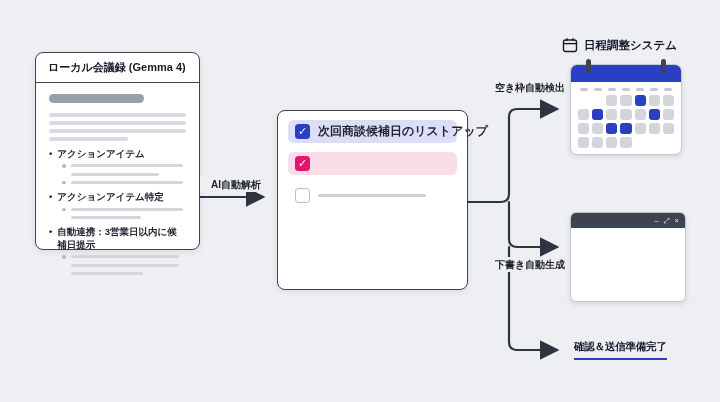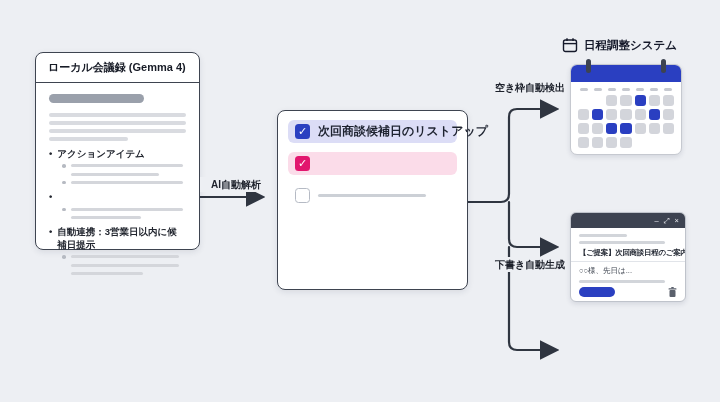--- a/index.html
+++ b/index.html
@@ -124,20 +124,21 @@
       <div class="subrow noDot">
         <div class="bar" style="width:88px;"></div>
       </div>
       <div class="subrow">
         <span class="sdot"></span>
         <div class="bar" style="width:112px;"></div>
       </div>
 
       <div class="bullet">
         <span class="dot">•</span>
+        <span>アクションアイテム特定</span>
       </div>
       <div class="subrow">
         <span class="sdot"></span>
         <div class="bar" style="width:112px;"></div>
       </div>
       <div class="subrow noDot">
         <div class="bar" style="width:70px;"></div>
       </div>
 
       <div class="bullet">
@@ -237,32 +238,17 @@
     </div>
   </div>
 
 
   <div class="abs mail-window">
     <div class="mail-titlebar">
       <span class="mail-ctrl">–</span>
       <span class="mail-ctrl">⤢</span>
       <span class="mail-ctrl">×</span>
     </div>
-    <div class="mail-body">
-      <div class="bar" style="width:48px;"></div>
-      <div class="bar" style="width:86px;"></div>
-      <div class="mail-subject">【ご提案】次回商談日程のご案内</div>
-      <div class="mail-divider"></div>
-      <div class="mail-greeting">○○様、先日は...</div>
-      <div class="bar" style="width:86px;height:2.5px;"></div>
-      <div class="mail-footer">
-        <div class="send-pill"></div>
-        <svg width="9" height="11" viewBox="0 0 9 11">
-          <rect x="1.5" y="3" width="6" height="7" rx="1" fill="#5a606c"></rect>
-          <rect x="0.5" y="1.3" width="8" height="1.3" rx="0.6" fill="#5a606c"></rect>
-          <rect x="3.2" y="0" width="2.6" height="1.6" rx="0.5" fill="#5a606c"></rect>
-        </svg>
-      </div>
-    </div>
-  </div>
-
+  </div>
+
+  <div class="abs result-label">確認＆送信準備完了</div>
 
 </div>
 
 </body></html>

